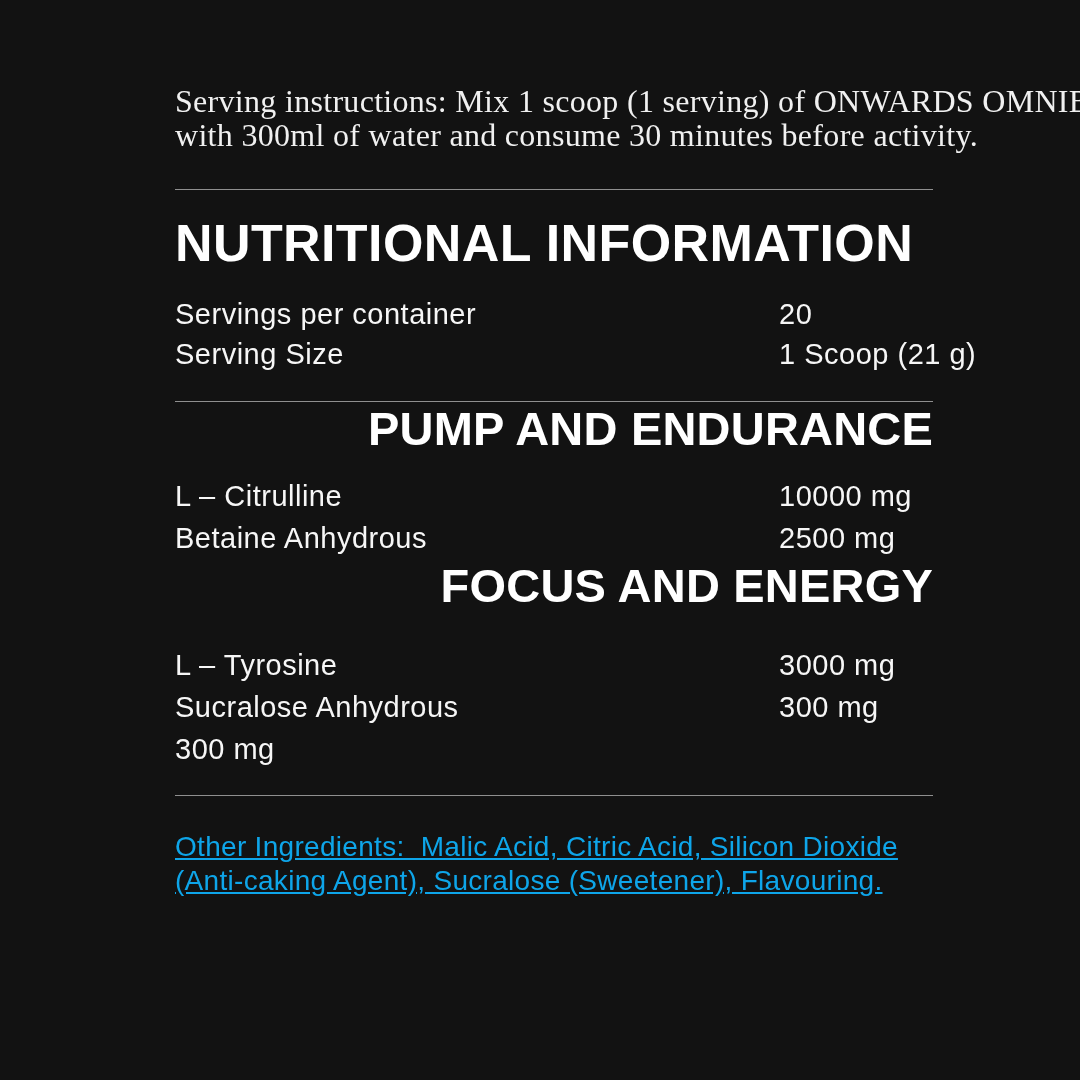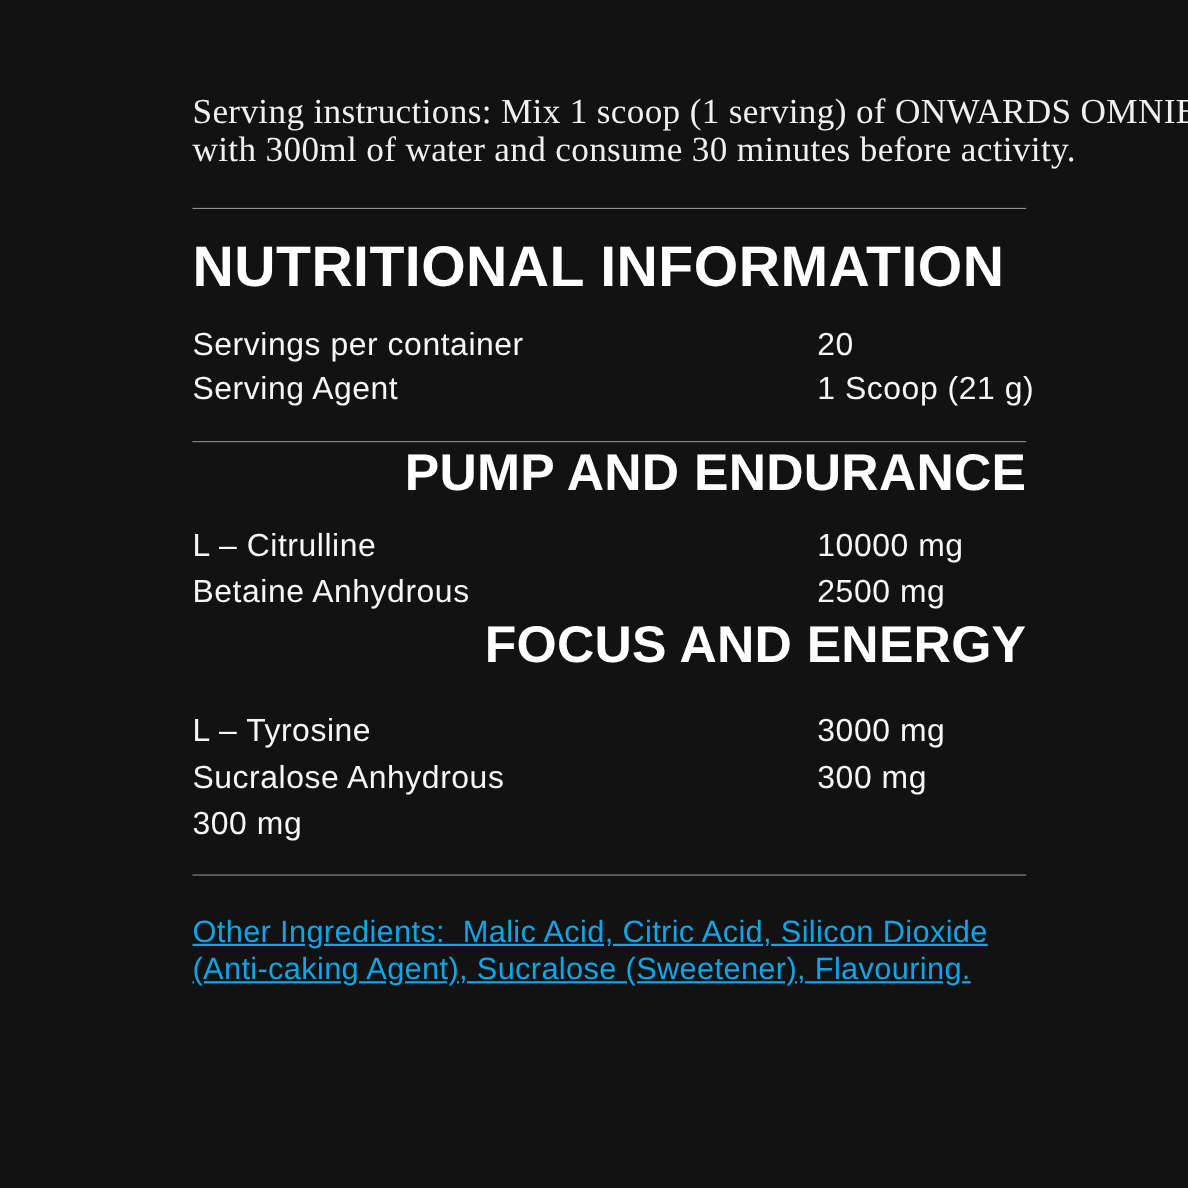--- a/index.html
+++ b/index.html
@@ -58,20 +58,21 @@
   .mt-pump  { margin-top: 29px; }
   .mt-focus { margin-top: 31px; }
   .facts { display: block; }
   .facts-serving     { margin-top: 21px; }
   .facts-pump        { margin-top: 19px; }
   .facts-focus       { margin-top: 31px; }
   .row {
     display: grid;
     grid-template-columns: 568px auto;
     align-items: baseline;
+    gap: 36px;
   }
   .facts-serving .row { line-height: 40px; }
   .facts-pump .row, .facts-focus .row { line-height: 42px; }
   .lbl, .val {
     font-size: 29px;
     letter-spacing: 0.5px;
     color: #f6f6f6;
     white-space: nowrap;
   }
   .other {
@@ -96,21 +97,21 @@
     <div class="divider d1"></div>
 
     <h1 class="main-title">NUTRITIONAL INFORMATION</h1>
 
     <div class="facts facts-serving">
       <div class="row">
         <span class="lbl">Servings per container</span>
         <span class="val">20</span>
       </div>
       <div class="row">
-        <span class="lbl">Serving Agent</span>
+        <span class="lbl">Serving Size</span>
         <span class="val">1 Scoop (21 g)</span>
       </div>
     </div>
 
     <div class="divider d2"></div>
 
     <h2 class="section-title mt-pump">PUMP AND ENDURANCE</h2>
 
     <div class="facts facts-pump">
       <div class="row">

